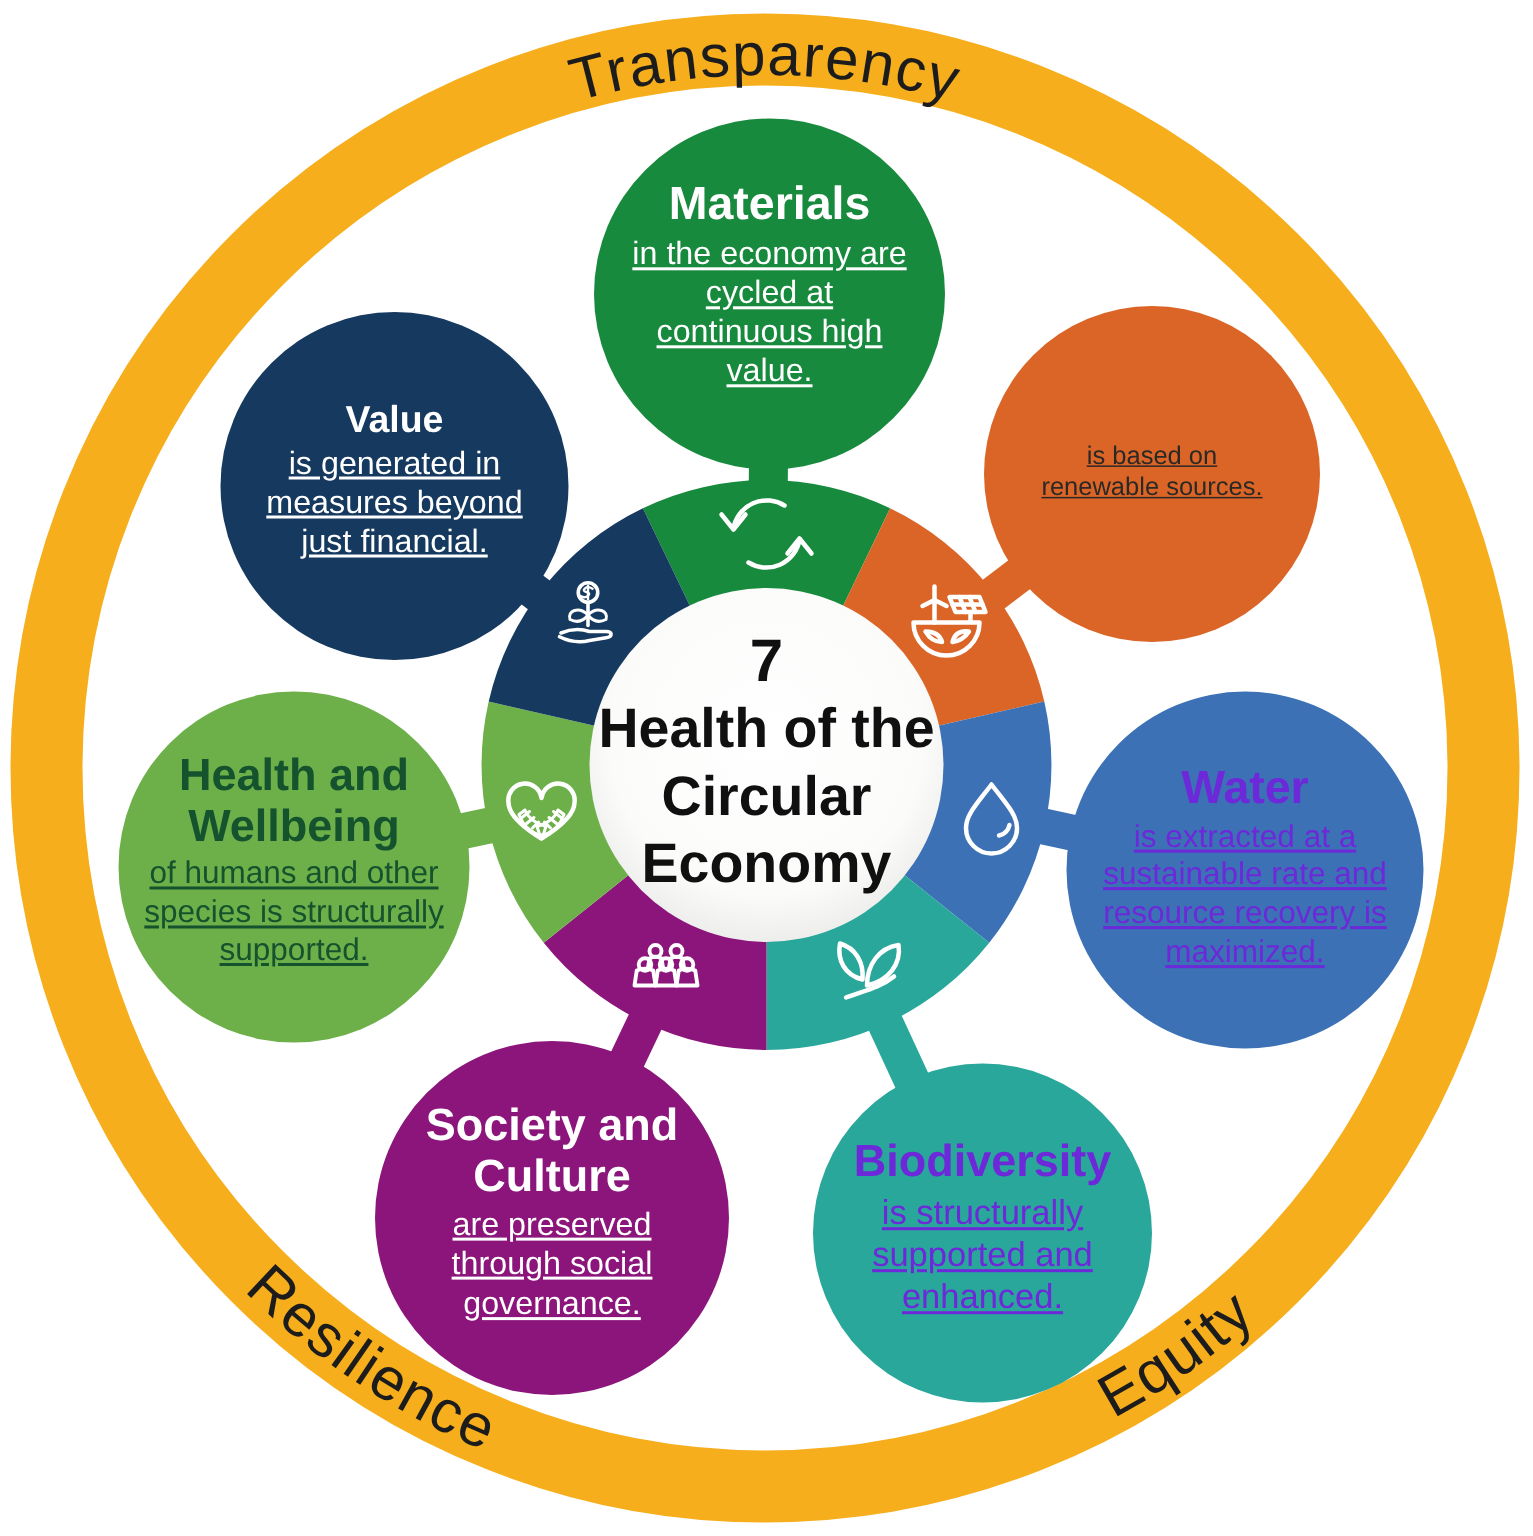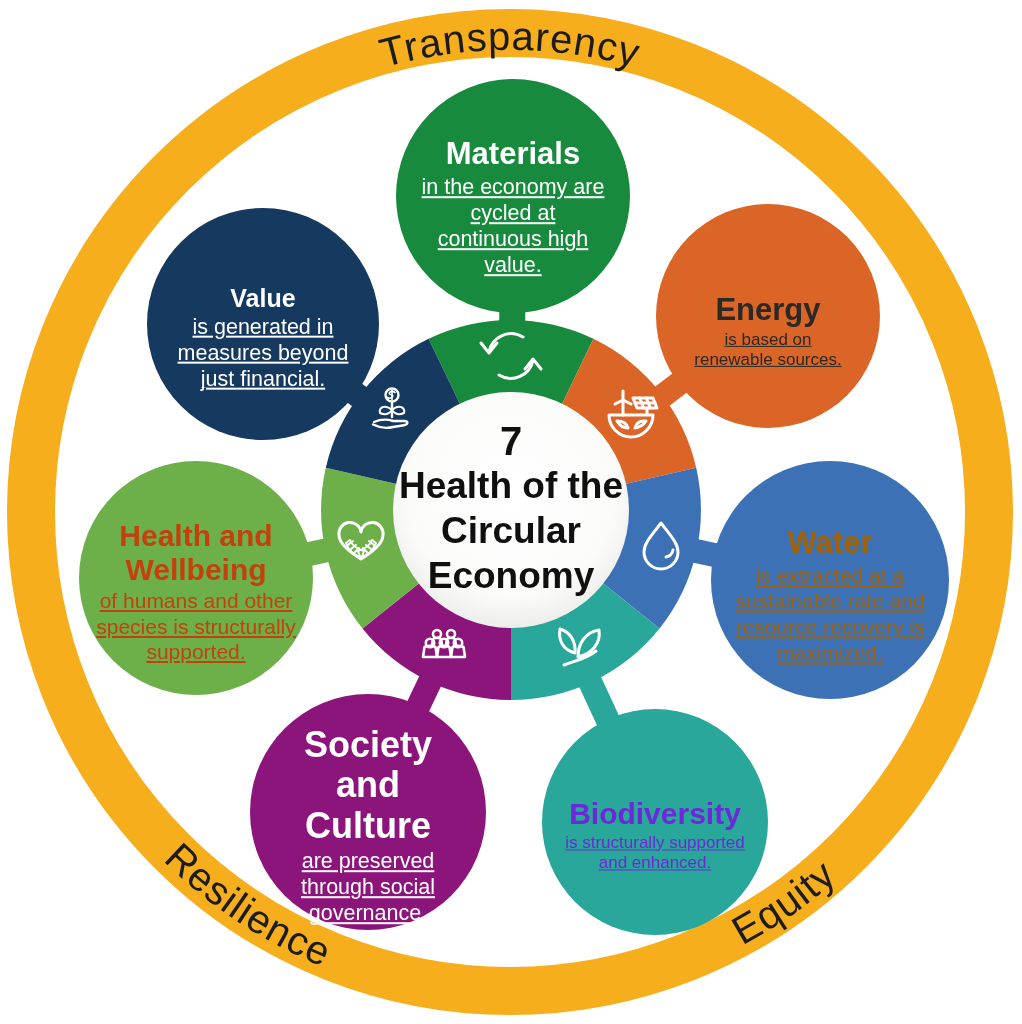--- a/index.html
+++ b/index.html
@@ -1,19 +1,19 @@
 <!DOCTYPE html>
 <html><head>
 <meta charset="utf-8">
 <style>
   html,body{margin:0;padding:0;background:#ffffff;}
   body{width:1022px;height:1024px;overflow:hidden;font-family:"Liberation Sans","DejaVu Sans",sans-serif;}
   .stage{position:relative;width:1022px;height:1024px;}
   .stage svg{position:absolute;left:0;top:0;}
-  .bubble-text{position:absolute;transform:translate(-50%,-50%);text-align:center;pointer-events:none;margin-top:18px;}
+  .bubble-text{position:absolute;transform:translate(-50%,-50%);text-align:center;pointer-events:none;}
   .bubble-title{font-weight:bold;line-height:1.12;}
   .bubble-body{line-height:1.22;margin-top:2px;text-decoration:underline;}
   .center-text{position:absolute;transform:translate(-50%,-50%);text-align:center;color:#101010;font-weight:bold;}
   .center-num{font-size:40px;line-height:1.1;}
   .center-title{font-size:37px;line-height:1.22;}
   .ring-label{font-size:40px;font-weight:500;fill:#1c1c1c;letter-spacing:1px;}
 </style>
 </head>
 <body>
 
@@ -149,40 +149,39 @@
 
   <circle cx="511" cy="510" r="118" fill="url(#centerGrad)"></circle>
 </svg>
 
 <div class="bubble-text" style="left:513px;top:190px;width:186px;color:#FFFFFF">
   <div class="bubble-title" style="font-size:31px">Materials</div>
   <div class="bubble-body" style="font-size:21.5px">in the economy are cycled at continuous high value.</div>
 </div>
 
 <div class="bubble-text" style="left:768px;top:314px;width:150px;color:#2B2926">
-  <div class="bubble-title" style="font-size:31px">Energy</div>
   <div class="bubble-body" style="font-size:17px">is based on renewable sources.</div>
 </div>
 
-<div class="bubble-text" style="left:830px;top:578px;width:206px;color:#a16207">
+<div class="bubble-text" style="left:830px;top:578px;width:206px;color:#6d28d9">
   <div class="bubble-title" style="font-size:31px">Water</div>
   <div class="bubble-body" style="font-size:21px">is extracted at a sustainable rate and resource recovery is maximized.</div>
 </div>
 
 <div class="bubble-text" style="left:655px;top:818px;width:196px;color:#6d28d9">
   <div class="bubble-title" style="font-size:30px">Biodiversity</div>
-  <div class="bubble-body" style="font-size:17px">is structurally supported and enhanced.</div>
+  <div class="bubble-body" style="font-size:23px">is structurally supported and enhanced.</div>
 </div>
 
 <div class="bubble-text" style="left:368px;top:808px;width:182px;color:#FFFFFF">
-  <div class="bubble-title" style="font-size:36px">Society and Culture</div>
+  <div class="bubble-title" style="font-size:30px">Society and Culture</div>
   <div class="bubble-body" style="font-size:21.5px">are preserved through social governance.</div>
 </div>
 
-<div class="bubble-text" style="left:196px;top:574px;width:206px;color:#c2410c">
+<div class="bubble-text" style="left:196px;top:574px;width:206px;color:#14532d">
   <div class="bubble-title" style="font-size:30px">Health and Wellbeing</div>
   <div class="bubble-body" style="font-size:21px">of humans and other species is structurally supported.</div>
 </div>
 
 <div class="bubble-text" style="left:263px;top:320px;width:196px;color:#FFFFFF">
   <div class="bubble-title" style="font-size:25px">Value</div>
   <div class="bubble-body" style="font-size:21.5px">is generated in measures beyond just financial.</div>
 </div>
 
 <div class="center-text" style="left:511px;top:509px;width:226px">

